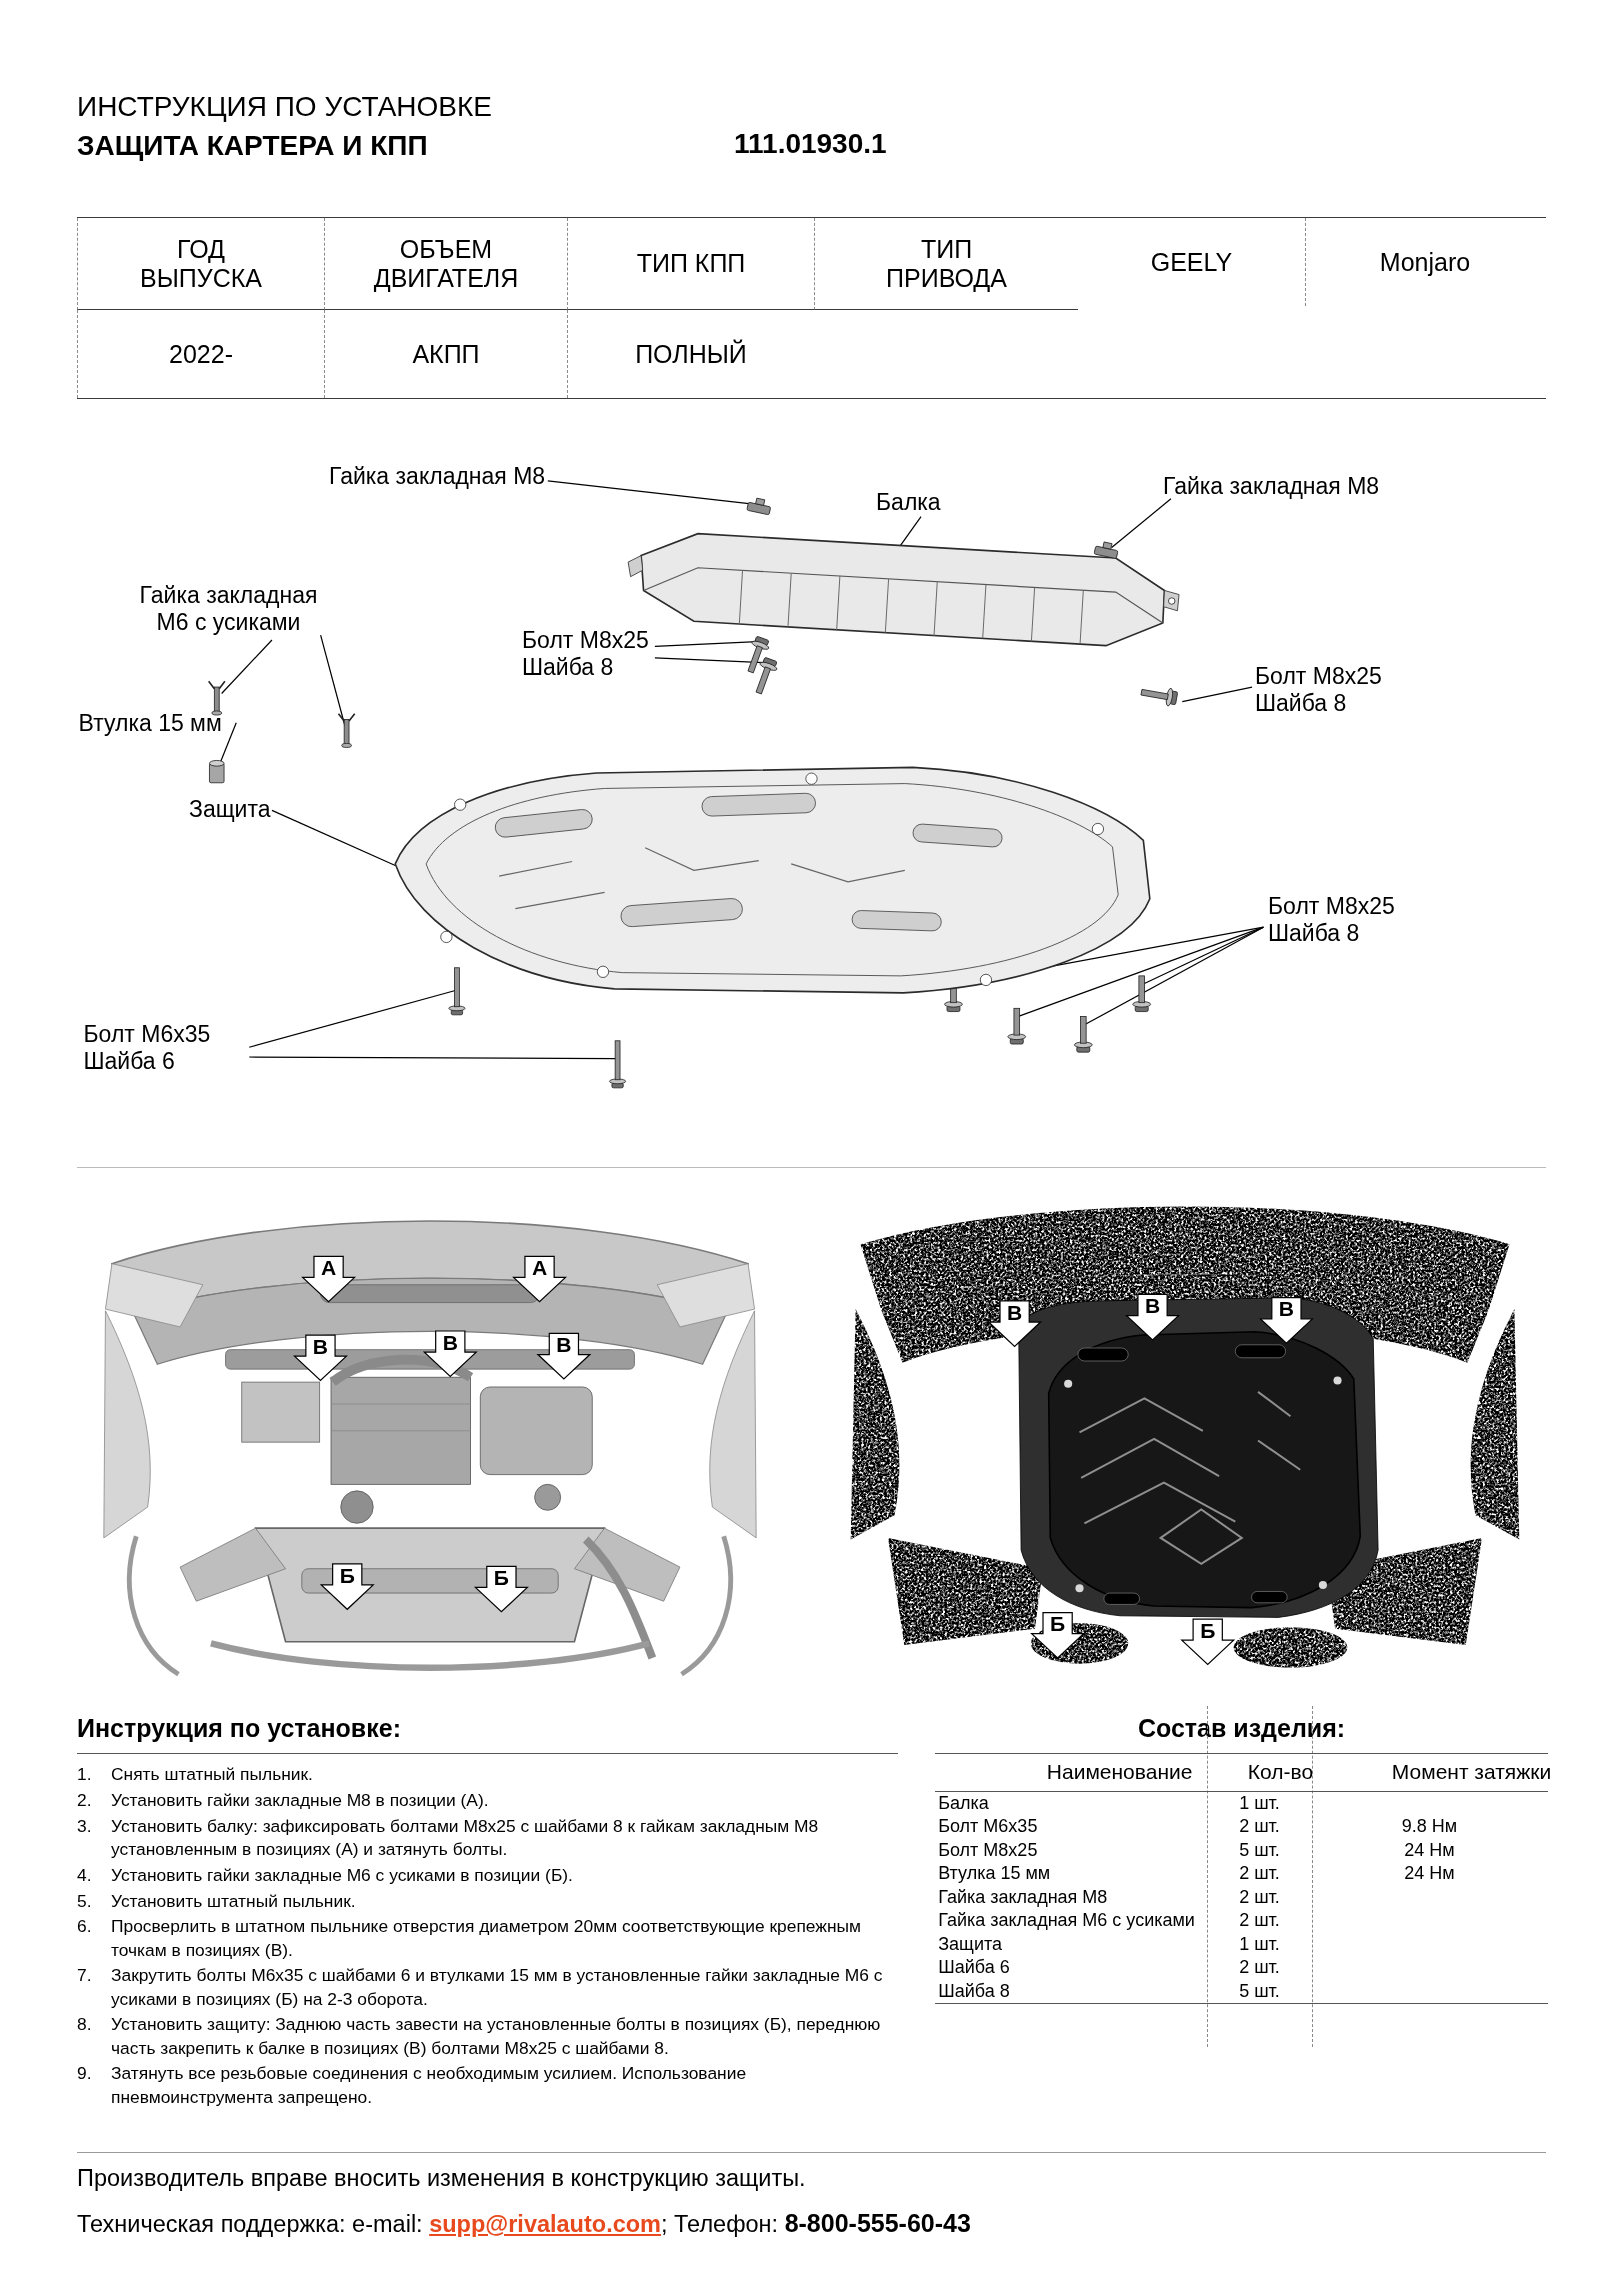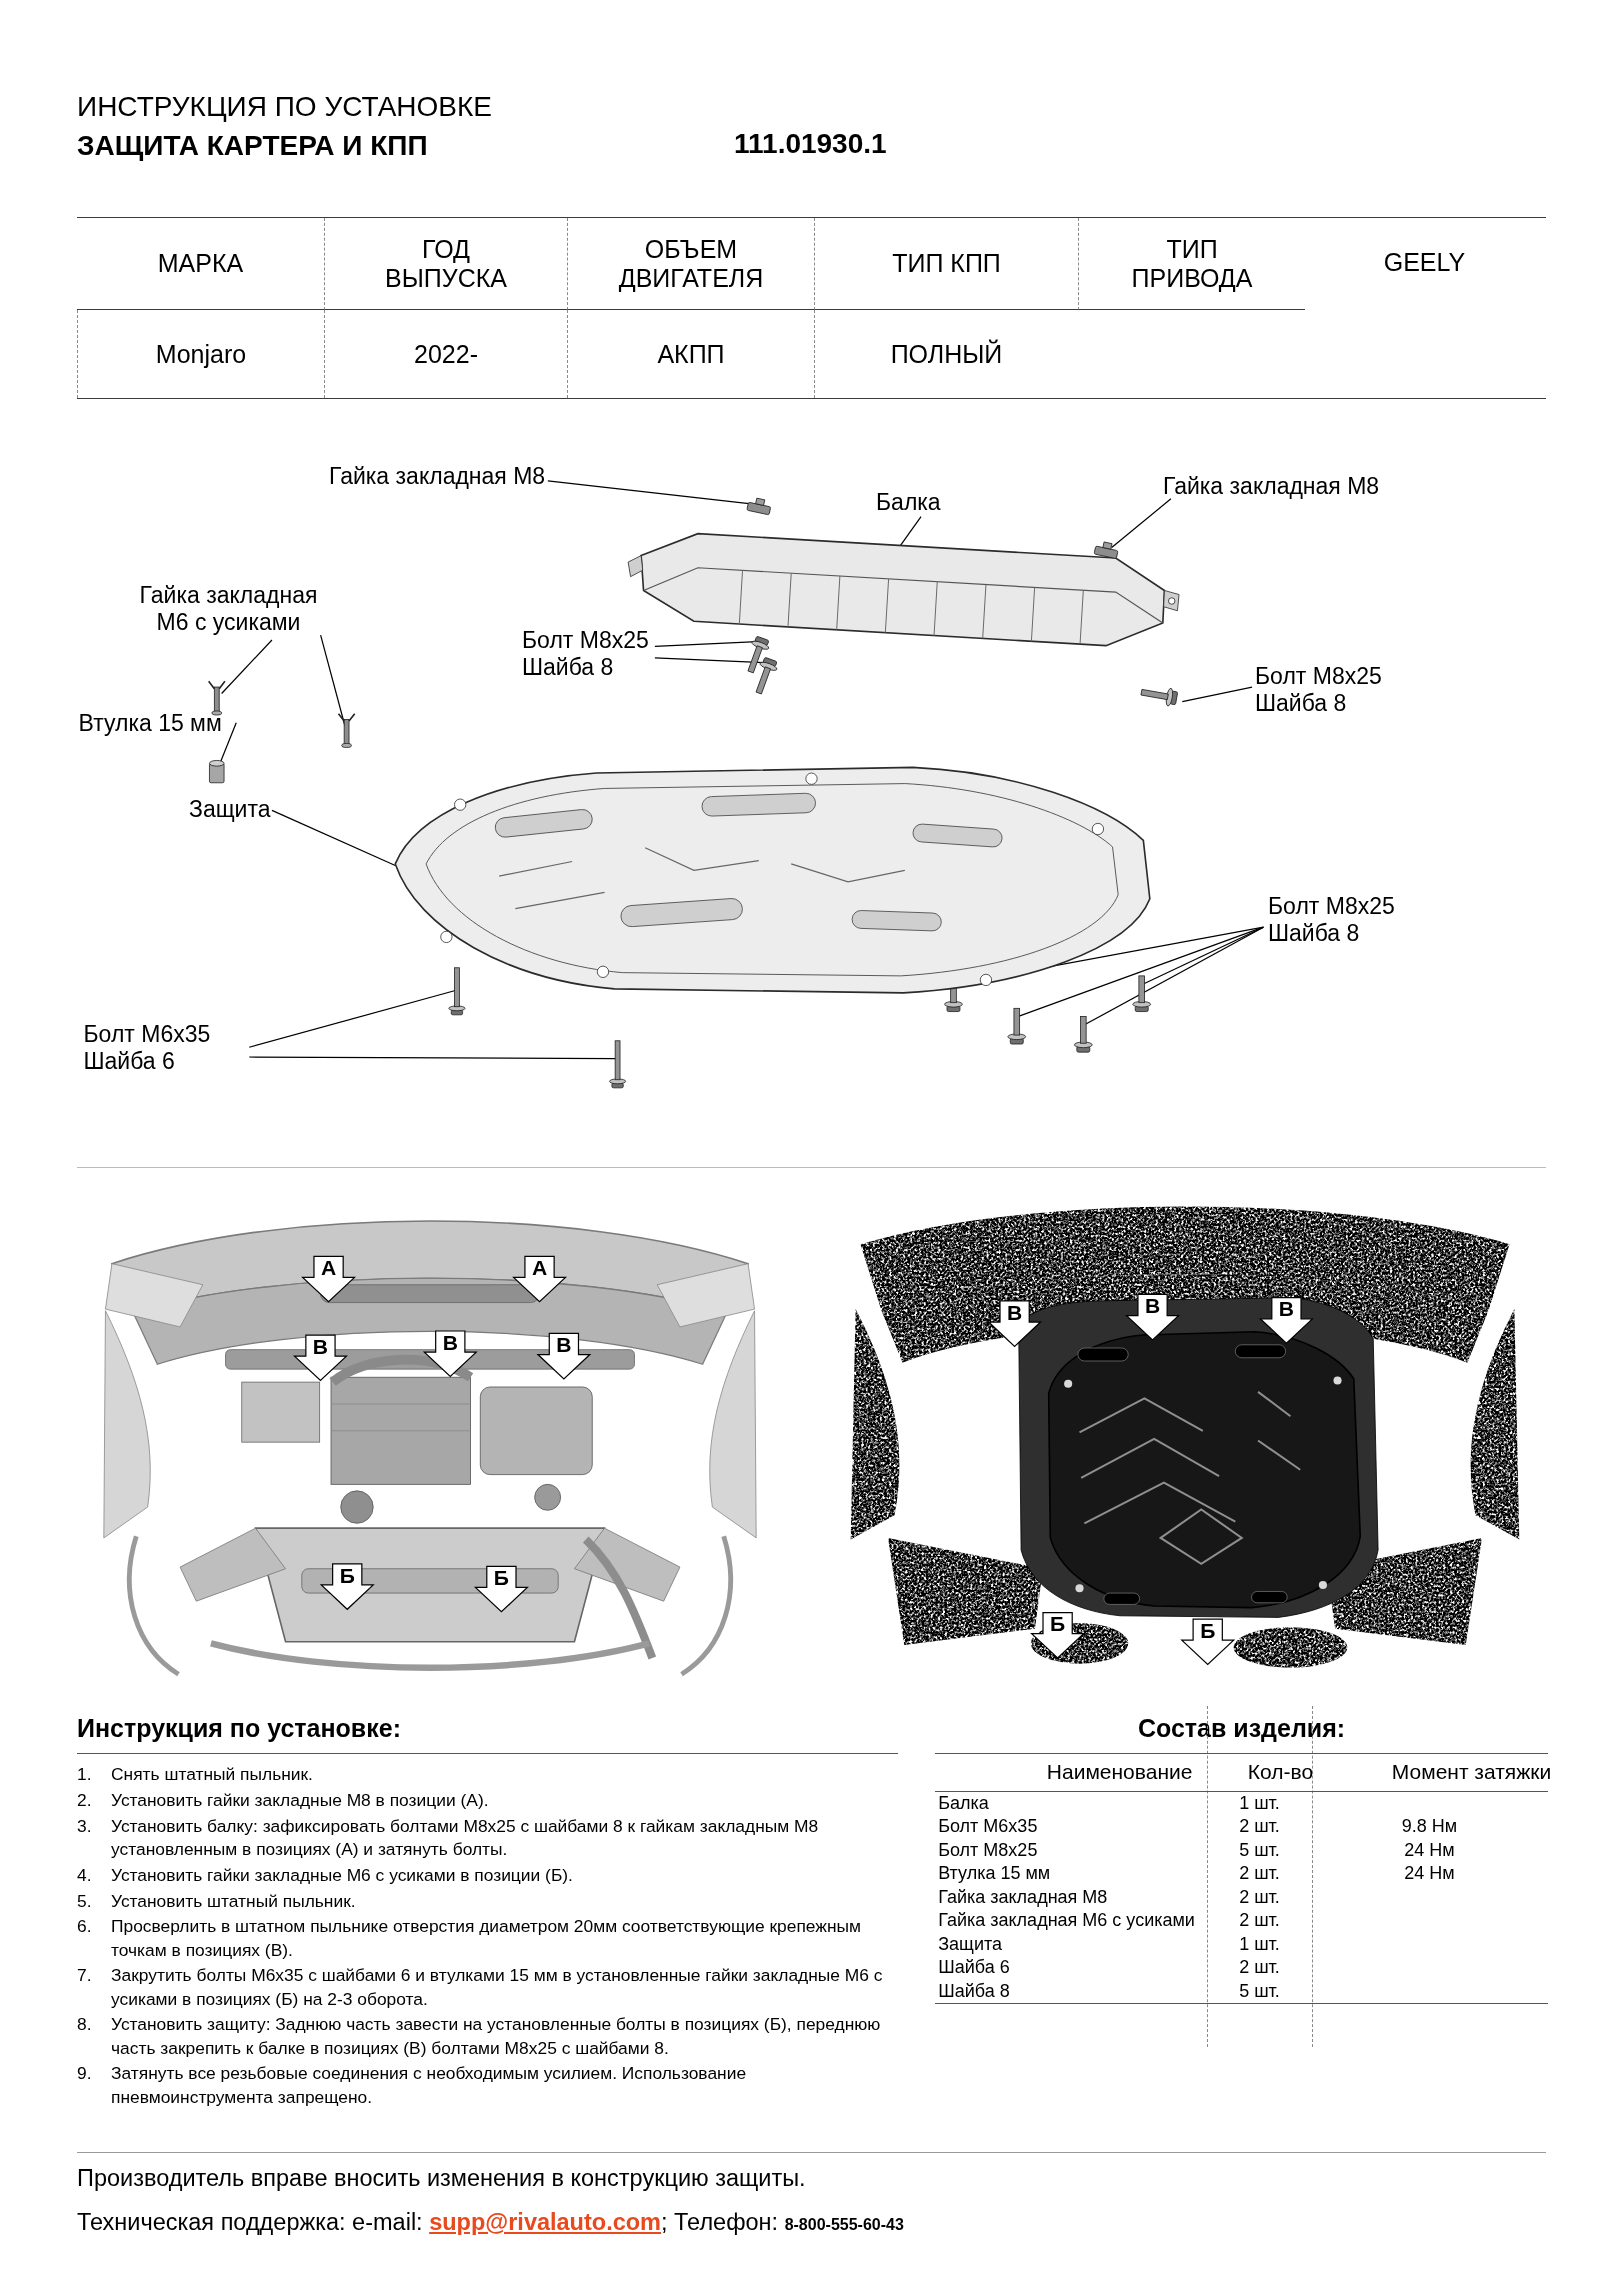--- a/index.html
+++ b/index.html
@@ -54,35 +54,34 @@
   .pc.qty,.pc.tq{text-align:center;}
   .vdash{position:absolute;top:-8px;height:341px;border-left:1.6px dashed #888;z-index:0;}
   .vdash.d1{left:272px;}
   .vdash.d2{left:377px;}
 
   
   .rule-footer{position:absolute;left:77px;top:2152px;width:1469px;border-top:1.6px solid #999;}
   .footer{position:absolute;left:77px;top:2165px;font-size:23.5px;}
   .footer .fl1{margin-bottom:17px;}
   .footer .email{color:#e8491d;font-weight:bold;text-decoration:underline;}
-  .footer .phone{font-weight:bold;font-size:16px;}
+  .footer .phone{font-weight:bold;font-size:25px;}
 </style>
 </head>
 <body>
 
 <div class="page">
 
   <div class="header">
     <div class="t1">ИНСТРУКЦИЯ ПО УСТАНОВКЕ</div>
     <div class="t2">ЗАЩИТА КАРТЕРА И КПП</div>
   </div>
   <div class="partnum">111.01930.1</div>
 
   <div class="spec">
-    <div class="cell hd c0">МАРКА</div>
     <div class="cell hd">ГОД
 ВЫПУСКА</div>
     <div class="cell hd">ОБЪЕМ
 ДВИГАТЕЛЯ</div>
     <div class="cell hd">ТИП КПП</div>
     <div class="cell hd">ТИП
 ПРИВОДА</div>
     <div class="cell c0">GEELY</div>
     <div class="cell">Monjaro</div>
     <div class="cell">2022-</div>

